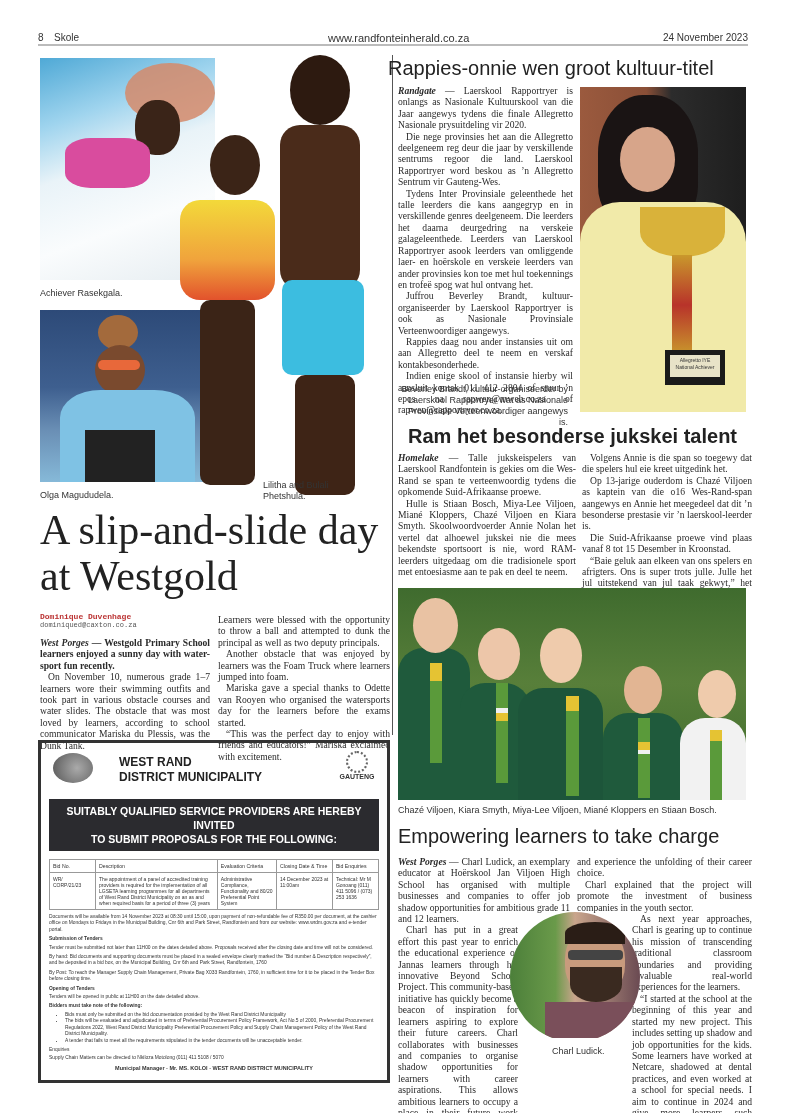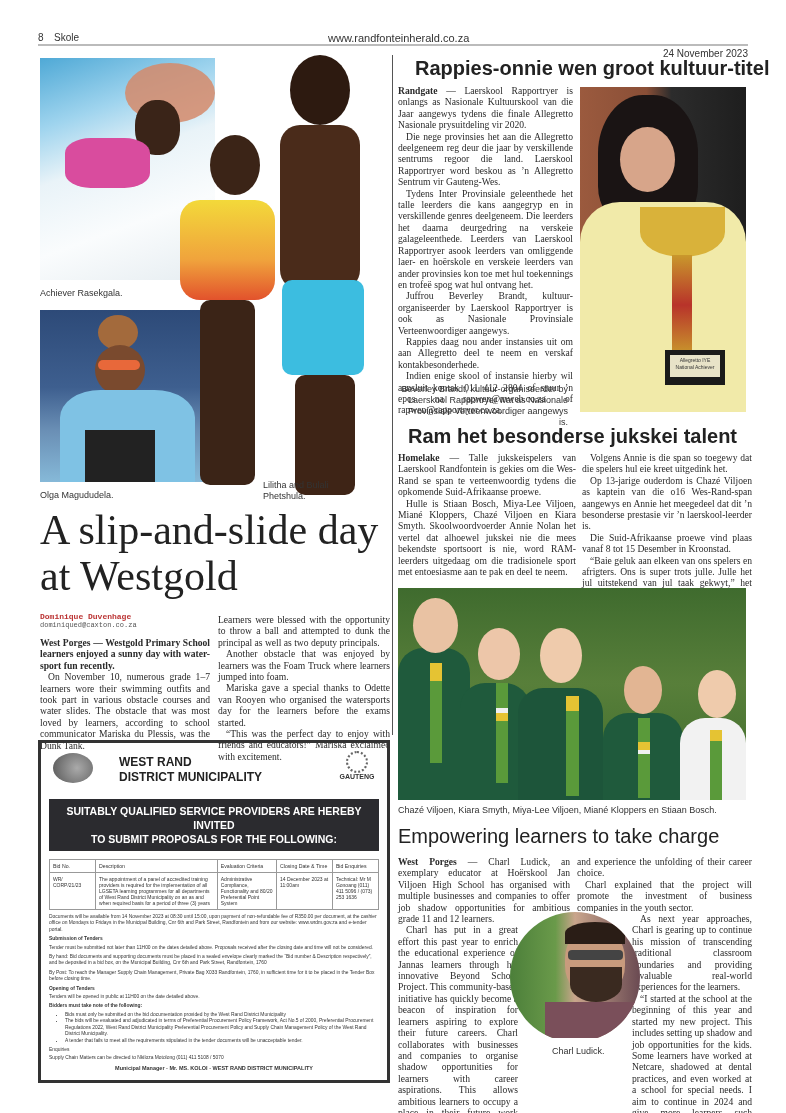--- a/index.html
+++ b/index.html
@@ -2,25 +2,25 @@
 <html><head>
 <meta charset="utf-8">
 <style>
 *{box-sizing:border-box;margin:0;padding:0}
 body{width:786px;height:1113px;background:#fff;position:relative;overflow:hidden;font-family:"Liberation Serif",serif;color:#222}
 .abs{position:absolute}
 .hdr{top:30px;left:38px;right:38px;height:16px;font-family:"Liberation Sans",sans-serif;font-size:10px;color:#333;border-bottom:2px solid #bbb}
 .hdr .pg{position:absolute;left:0;top:2px}
 .hdr .sec{position:absolute;left:16px;top:2px}
 .hdr .url{position:absolute;left:290px;top:2px;font-size:11px}
-.hdr .dt{position:absolute;right:0;top:18px}
+.hdr .dt{position:absolute;right:0;top:2px}
 .body{font-size:9.6px;line-height:11.4px;text-align:justify;color:#2a2a2a}
 .body p{text-indent:8px}
 .body p.first{text-indent:0}
-.dl{font-weight:bold;}
+.dl{font-weight:bold;font-style:italic}
 .cap{font-family:"Liberation Sans",sans-serif;font-size:9px;line-height:11px;color:#333}
 .h1s{font-family:"Liberation Sans",sans-serif;font-size:20px;color:#222;line-height:22px}
 .photo{overflow:hidden}
 .vline{position:absolute;width:1px;background:#555}
 .ad{border:3px solid #333;font-family:"Liberation Sans",sans-serif}
 .ad .title{text-align:left;font-weight:bold;font-size:12px;line-height:15px;color:#222}
 .ad .band{background:#2b2b2f;color:#fff;text-align:center;font-weight:bold;font-size:10.5px;line-height:14px;padding:5px 4px}
 .ad table{border-collapse:collapse;width:100%;font-size:5px;line-height:6px;color:#333}
 .ad td,.ad th{border:1px solid #999;padding:3px;vertical-align:top;text-align:left}
 .ad th{font-weight:normal;font-size:5.2px}
@@ -131,21 +131,21 @@
       <li>Bids must only be submitted on the bid documentation provided by the West Rand District Municipality</li>
       <li>The bids will be evaluated and adjudicated in terms of Preferential Procurement Policy Framework, Act No.5 of 2000, Preferential Procurement Regulations 2022, West Rand District Municipality Preferential Procurement Policy and Supply Chain Management Policy of the West Rand District Municipality.</li>
       <li>A tender that fails to meet all the requirements stipulated in the tender documents will be unacceptable tender.</li>
     </ul>
     <p style="margin-top:3px;margin-bottom:2px">Enquiries</p>
     <p style="margin-bottom:3px">Supply Chain Matters can be directed to Nkiloza Motolong (011) 411 5108 / 5070</p>
     <p style="text-align:center;font-weight:bold;font-size:5.5px">Municipal Manager - Mr. MS. KOLOI - WEST RAND DISTRICT MUNICIPALITY</p>
   </div>
 </div>
 
-<h2 class="abs h1s" style="left:415px;top:57px;font-weight:bold">Rappies-onnie wen groot kultuur-titel</h2>
+<h2 class="abs h1s" style="left:388px;top:57px;font-weight:normal">Rappies-onnie wen groot kultuur-titel</h2>
 <div class="abs body" style="left:398px;top:85px;width:175px">
   <p class="first"><span class="dl">Randgate</span> <span>— Laerskool Rapportryer is onlangs as Nasionale Kultuurskool van die Jaar aangewys tydens die finale Allegretto Nasionale prysuitdeling vir 2020.</span></p>
   <p>Die nege provinsies het aan die Allegretto deelgeneem reg deur die jaar by verskillende sentrums regoor die land. Laerskool Rapportryer word beskou as ’n Allegretto Sentrum vir Gauteng-Wes.</p>
   <p>Tydens Inter Provinsiale geleenthede het talle leerders die kans aangegryp en in verskillende genres deelgeneem. Die leerders het daarna deurgedring na verskeie galageleenthede. Leerders van Laerskool Rapportryer asook leerders van omliggende laer- en hoërskole en verskeie leerders van ander provinsies kon toe met hul toekennings en trofeë spog wat hul ontvang het.</p>
   <p>Juffrou Beverley Brandt, kultuur-organiseerder by Laerskool Rapportryer is ook as Nasionale Provinsiale Verteenwoordiger aangewys.</p>
   <p>Rappies daag nou ander instansies uit om aan Allegretto deel te neem en verskaf kontakbesonderhede.</p>
   <p style="font-style:normal">Indien enige skool of instansie hierby wil aansluit kontak 011 412 2804 of stuur ’n epos na rapwen@mweb.co.za of rapwen@rapportryer.co.za.</p>
 </div>
 <div class="abs cap" style="left:398px;top:384px;width:170px;text-align:right">Beverley Brandt, kultuur-organiseerder by Laerskool Rapportryer wat as Nasionale Provinsiale Verteenwoordiger aangewys is.</div>
 <div class="abs photo" style="left:580px;top:87px;width:166px;height:325px;background:linear-gradient(90deg,#9b5a3e 0%,#8a4f37 40%,#2c2c2c 55%,#1e1e1e 100%)">

